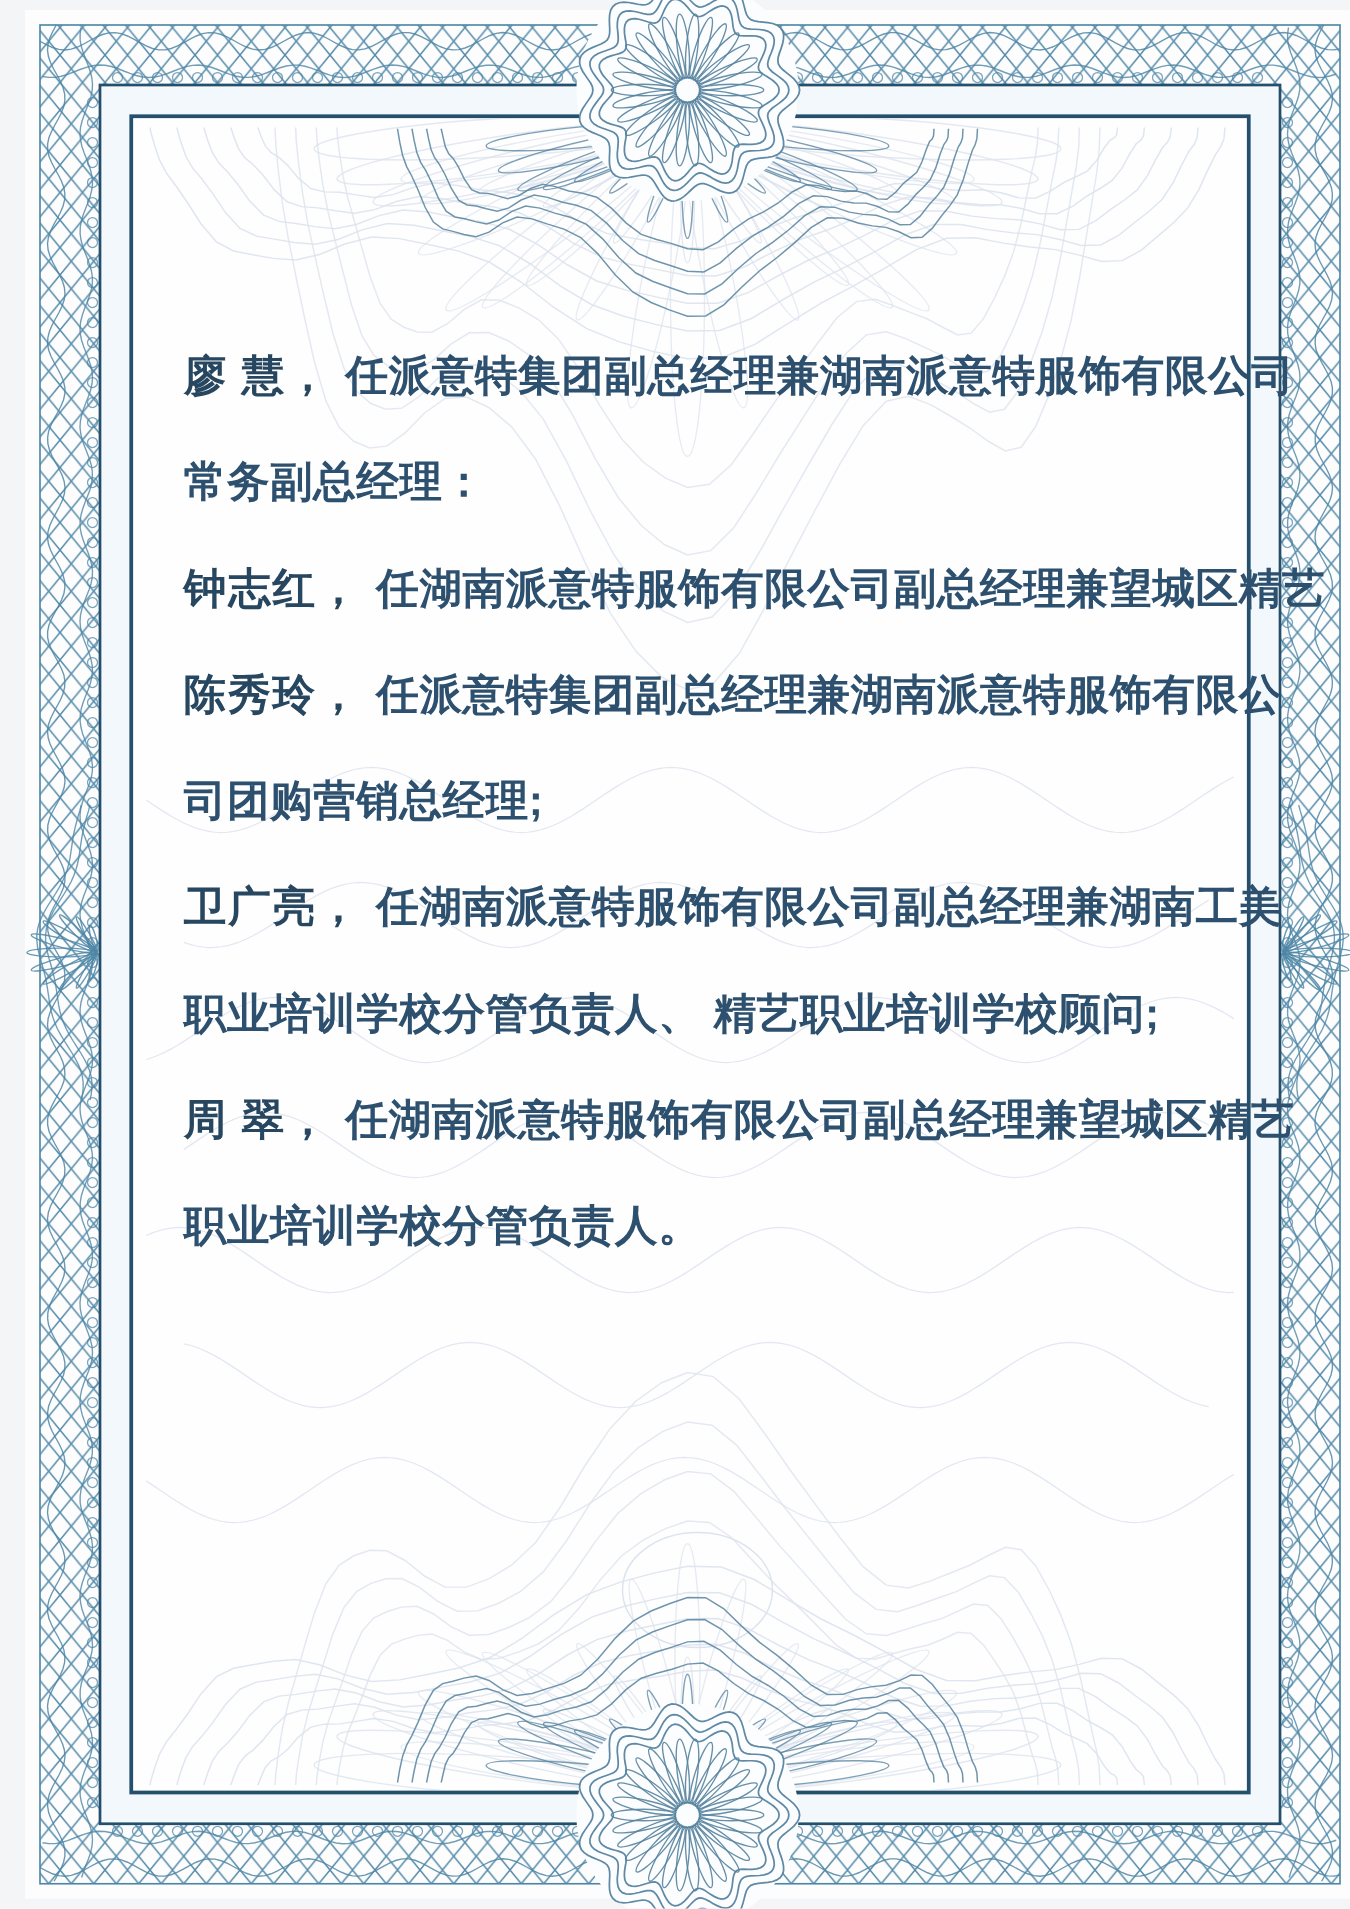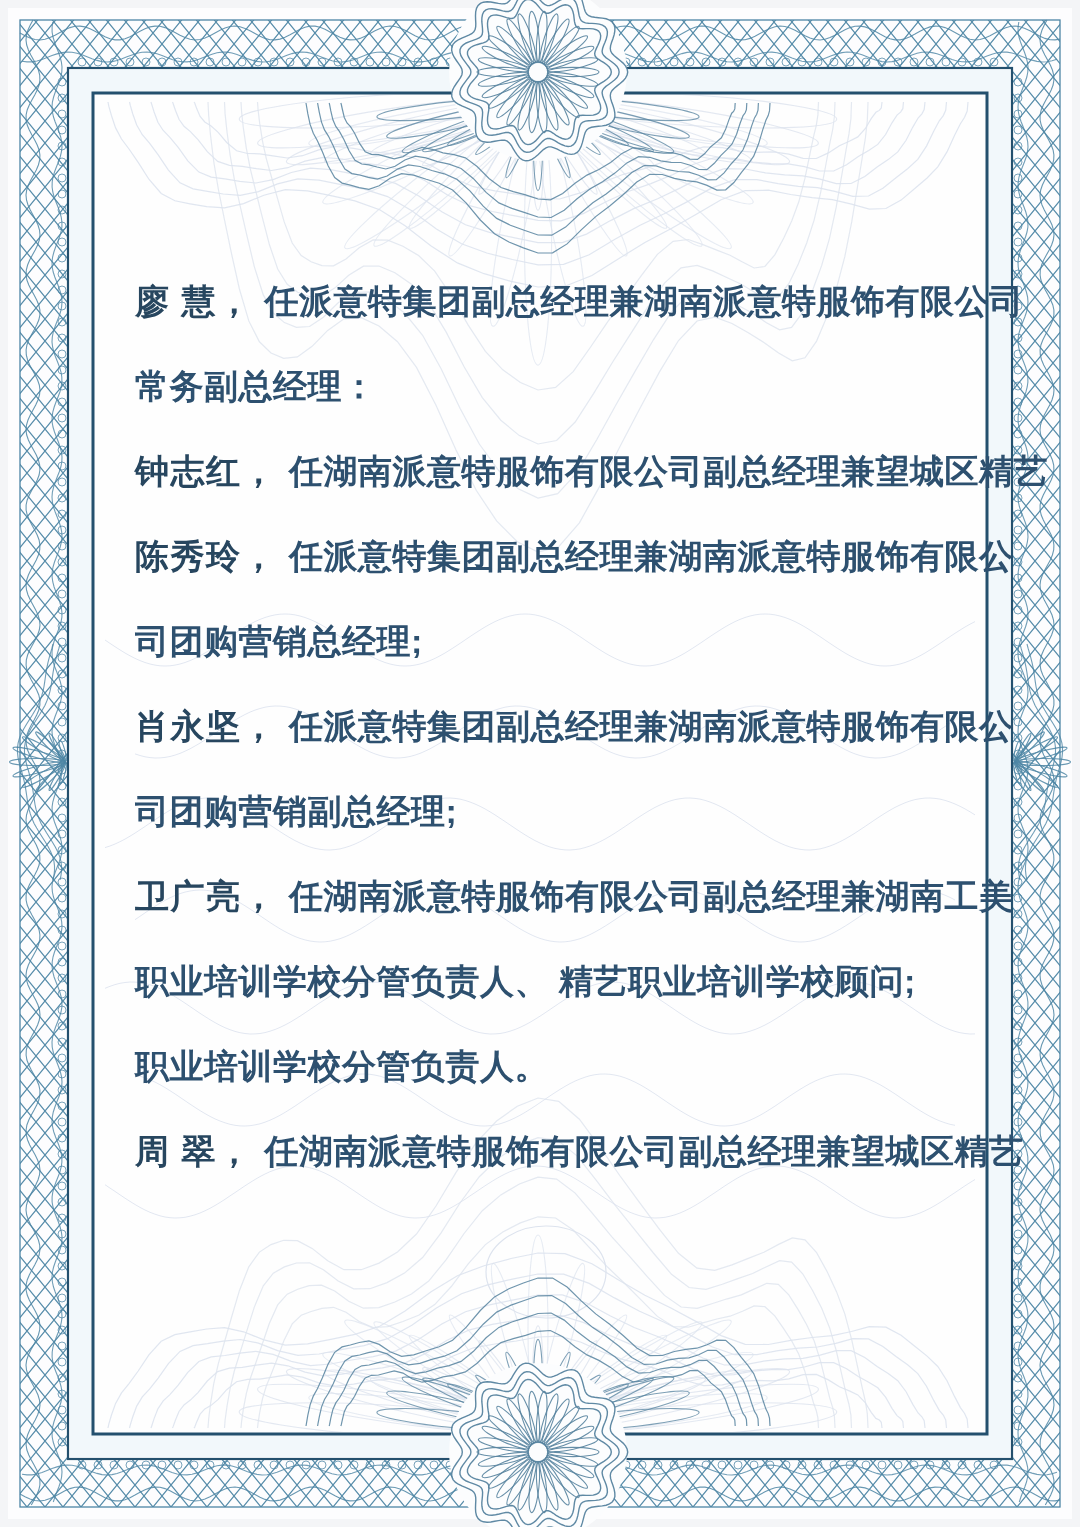--- a/index.html
+++ b/index.html
@@ -2,21 +2,21 @@
 <html><head>
 <meta charset="utf-8">
 <style>
   html,body{margin:0;padding:0;}
   body{
     width:1080px;height:1527px;
     background:#f4f5f7;
     font-family:"Liberation Sans","DejaVu Sans",sans-serif;
     position:relative;overflow:hidden;
   }
-  #stage{position:absolute;left:0;top:0;width:904px;height:1527px;}
+  #stage{position:absolute;left:12px;top:0;width:904px;height:1527px;}
   #deco{position:absolute;left:0;top:0;z-index:1;}
   .textblock{
     position:absolute;left:135px;top:259px;width:860px;z-index:2;
     color:#2d506f;font-size:34px;font-weight:700;letter-spacing:0.5px;
   }
   .entry{margin:0;padding:0;}
   .line{height:85px;line-height:85px;white-space:nowrap;}
   .pname{font-weight:800;margin-right:12px;letter-spacing:1.5px;color:#27465f;}
 </style>
 </head>
@@ -568,29 +568,25 @@
 
     <div class="entry">
       <div class="line"><span class="pname">钟志红，</span><span>任湖南派意特服饰有限公司副总经理兼望城区精艺</span></div>
     </div>
 
     <div class="entry">
       <div class="line"><span class="pname">陈秀玲，</span><span>任派意特集团副总经理兼湖南派意特服饰有限公</span></div>
       <div class="line">司团购营销总经理;</div>
     </div>
 
-    <div class="entry">
-      <div class="line"><span class="pname">肖永坚，</span><span>任派意特集团副总经理兼湖南派意特服饰有限公</span></div>
-      <div class="line">司团购营销副总经理;</div>
-    </div>
 
     <div class="entry">
       <div class="line"><span class="pname">卫广亮，</span><span>任湖南派意特服饰有限公司副总经理兼湖南工美</span></div>
       <div class="line">职业培训学校分管负责人、 精艺职业培训学校顾问;</div>
     </div>
 
     <div class="entry">
+      <div class="line"><span class="pname">周 翠，</span><span>任湖南派意特服饰有限公司副总经理兼望城区精艺</span></div>
       <div class="line">职业培训学校分管负责人。</div>
-      <div class="line"><span class="pname">周 翠，</span><span>任湖南派意特服饰有限公司副总经理兼望城区精艺</span></div>
     </div>
 
   </div>
 </div>
 
 </body></html>

